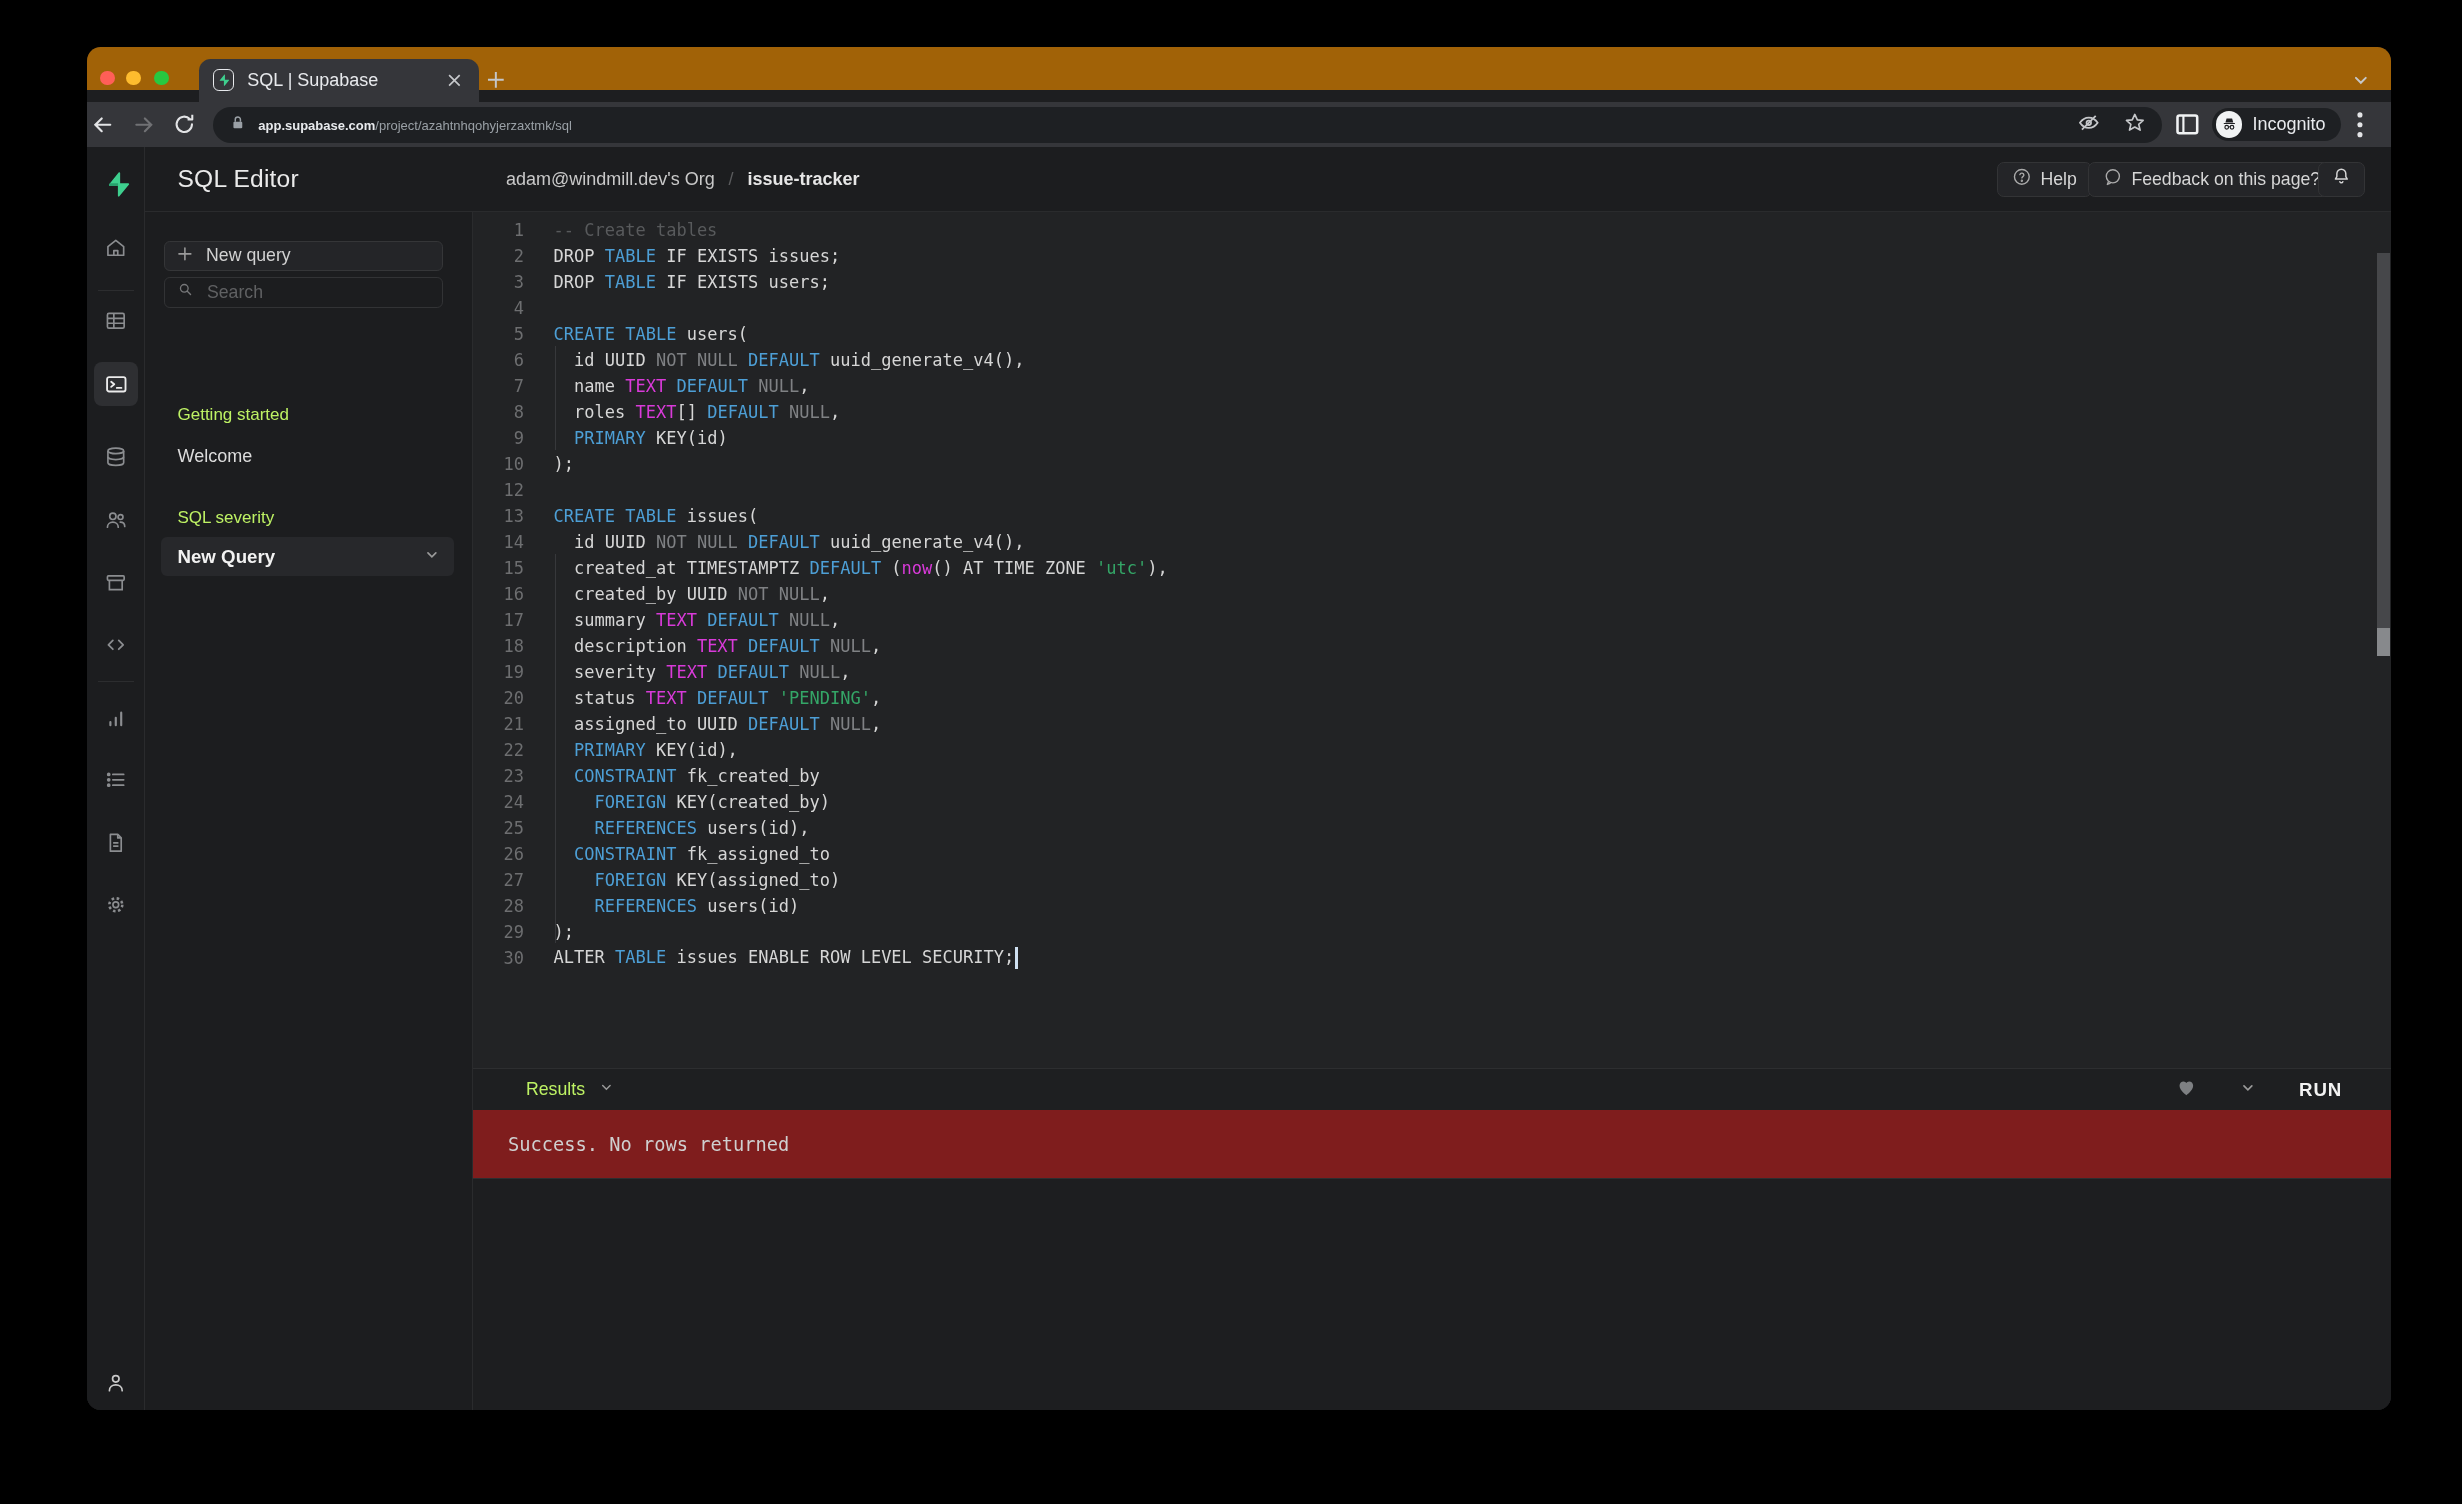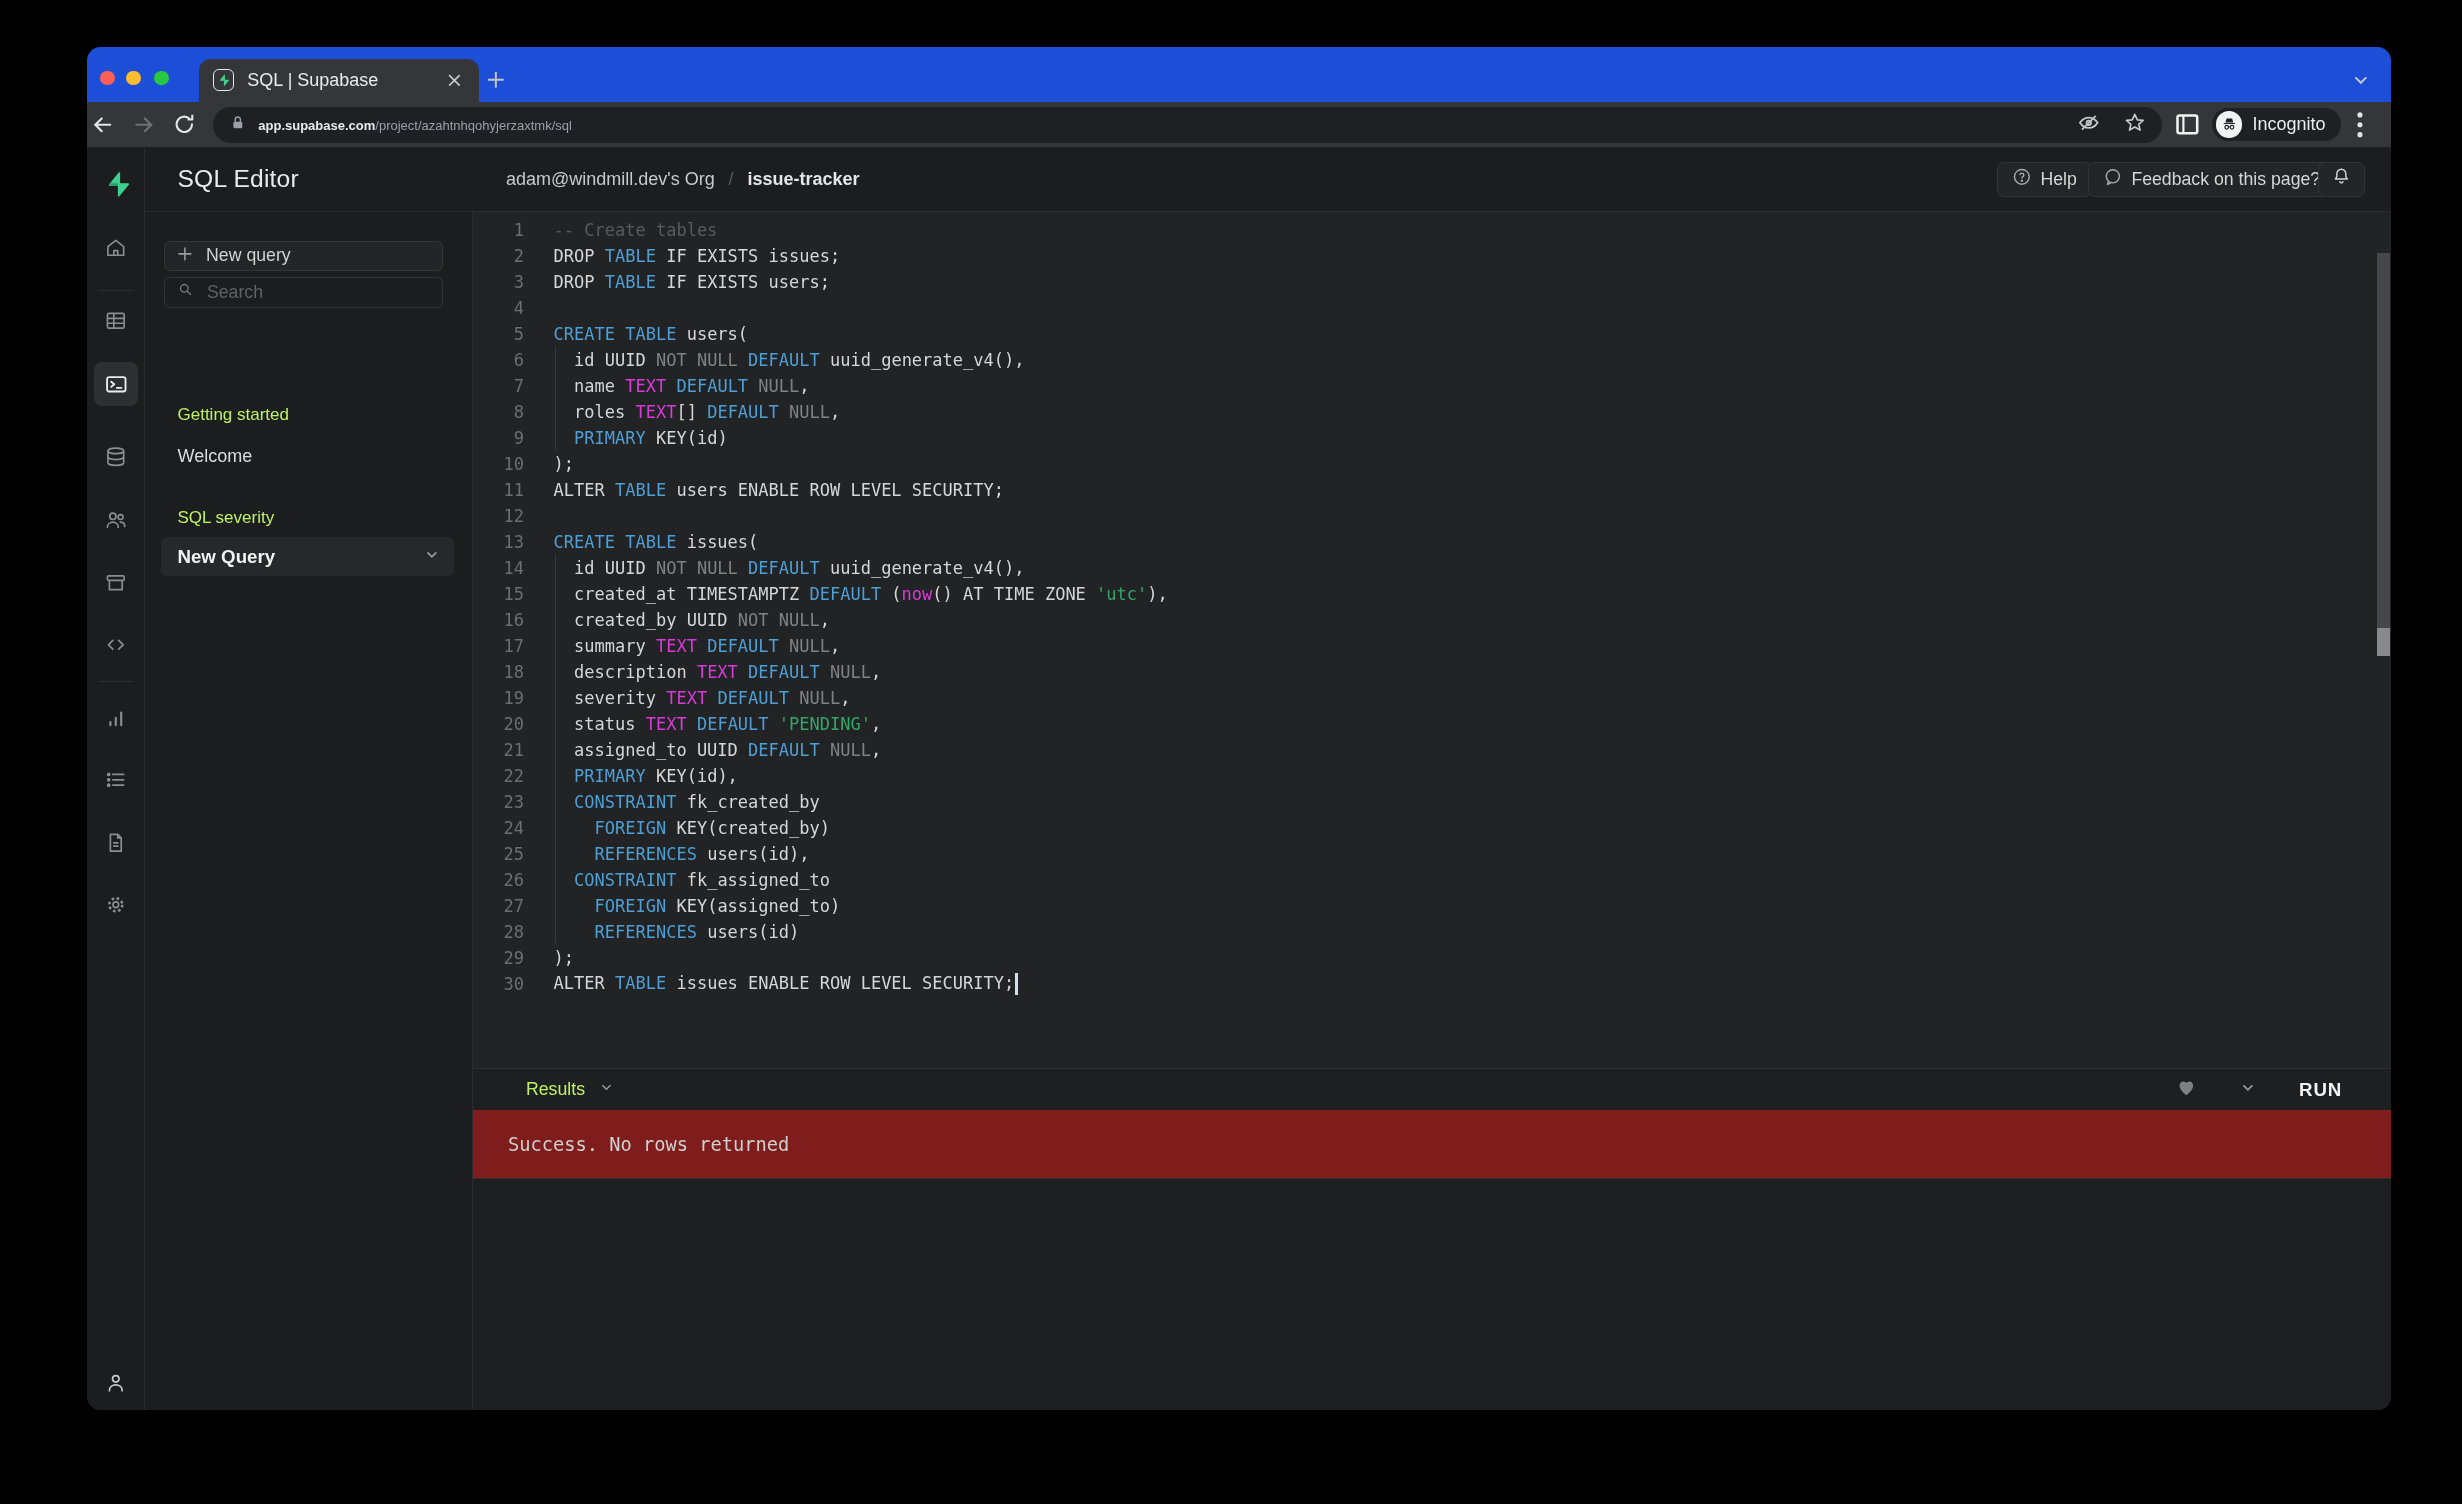--- a/index.html
+++ b/index.html
@@ -3,21 +3,21 @@
 <meta charset="utf-8">
 <style>
   html,body{margin:0;padding:0;background:#000;}
   *{box-sizing:border-box;}
   .screen{position:relative;width:2463px;height:1504px;background:#000;overflow:hidden;
           font-family:"Liberation Sans",sans-serif;-webkit-font-smoothing:antialiased;}
   .window{position:absolute;left:87px;top:47px;width:2304px;height:1363px;border-radius:13.8px;
           overflow:hidden;background:#1d1e20;}
 
   
-  .tabstrip{position:absolute;left:0;top:0;width:100%;height:55px;background:#1d4ed8;}
+  .tabstrip{position:absolute;left:0;top:0;width:100%;height:43px;background:#a16207;}
   .traffic{position:absolute;top:23.6px;width:14.8px;height:14.8px;border-radius:50%;}
   .t-red{left:12.8px;background:#ff5f57;}
   .t-yellow{left:39px;background:#febc2e;}
   .t-green{left:67px;background:#28c840;}
   .tab{position:absolute;left:112px;top:11.8px;width:280px;height:43px;background:#35363a;
        border-radius:11.8px 11.8px 0 0;display:flex;align-items:center;padding:0 13.8px;}
   .tab-favicon{width:21.7px;height:21.7px;border:1.6px solid #e8eaed;border-radius:5.9px;
        display:flex;align-items:center;justify-content:center;flex:none;}
   .tab-title{margin-left:12.8px;font-size:18px;color:#e8eaed;white-space:nowrap;overflow:hidden;flex:1;}
   .tab-close{margin-left:7.9px;flex:none;width:21.7px;height:21.7px;display:flex;align-items:center;justify-content:center;}
@@ -377,21 +377,20 @@
             <div class="cl"><span class="ln">1</span><span class="lc"><span class="tc">-- Create tables</span></span></div>
             <div class="cl"><span class="ln">2</span><span class="lc"><span class="tp">DROP </span><span class="tk">TABLE</span><span class="tp"> IF EXISTS issues;</span></span></div>
             <div class="cl"><span class="ln">3</span><span class="lc"><span class="tp">DROP </span><span class="tk">TABLE</span><span class="tp"> IF EXISTS users;</span></span></div>
             <div class="cl"><span class="ln">4</span><span class="lc"></span></div>
             <div class="cl"><span class="ln">5</span><span class="lc"><span class="tk">CREATE TABLE</span><span class="tp"> users(</span></span></div>
             <div class="cl"><span class="ln">6</span><span class="lc"><span class="tp">  id UUID </span><span class="tg">NOT NULL</span><span class="tp"> </span><span class="tk">DEFAULT</span><span class="tp"> uuid_generate_v4(),</span></span></div>
             <div class="cl"><span class="ln">7</span><span class="lc"><span class="tp">  name </span><span class="tt">TEXT</span><span class="tp"> </span><span class="tk">DEFAULT</span><span class="tp"> </span><span class="tg">NULL</span><span class="tp">,</span></span></div>
             <div class="cl"><span class="ln">8</span><span class="lc"><span class="tp">  roles </span><span class="tt">TEXT</span><span class="tp">[] </span><span class="tk">DEFAULT</span><span class="tp"> </span><span class="tg">NULL</span><span class="tp">,</span></span></div>
             <div class="cl"><span class="ln">9</span><span class="lc"><span class="tp">  </span><span class="tk">PRIMARY</span><span class="tp"> KEY(id)</span></span></div>
             <div class="cl"><span class="ln">10</span><span class="lc"><span class="tp">);</span></span></div>
-            <div class="cl"><span class="ln">11</span><span class="lc"><span class="tp">ALTER </span><span class="tk">TABLE</span><span class="tp"> users ENABLE ROW LEVEL SECURITY;</span></span></div>
             <div class="cl"><span class="ln">12</span><span class="lc"></span></div>
             <div class="cl"><span class="ln">13</span><span class="lc"><span class="tk">CREATE TABLE</span><span class="tp"> issues(</span></span></div>
             <div class="cl"><span class="ln">14</span><span class="lc"><span class="tp">  id UUID </span><span class="tg">NOT NULL</span><span class="tp"> </span><span class="tk">DEFAULT</span><span class="tp"> uuid_generate_v4(),</span></span></div>
             <div class="cl"><span class="ln">15</span><span class="lc"><span class="tp">  created_at TIMESTAMPTZ </span><span class="tk">DEFAULT</span><span class="tp"> (</span><span class="tt">now</span><span class="tp">() AT TIME ZONE </span><span class="ts">'utc'</span><span class="tp">),</span></span></div>
             <div class="cl"><span class="ln">16</span><span class="lc"><span class="tp">  created_by UUID </span><span class="tg">NOT NULL</span><span class="tp">,</span></span></div>
             <div class="cl"><span class="ln">17</span><span class="lc"><span class="tp">  summary </span><span class="tt">TEXT</span><span class="tp"> </span><span class="tk">DEFAULT</span><span class="tp"> </span><span class="tg">NULL</span><span class="tp">,</span></span></div>
             <div class="cl"><span class="ln">18</span><span class="lc"><span class="tp">  description </span><span class="tt">TEXT</span><span class="tp"> </span><span class="tk">DEFAULT</span><span class="tp"> </span><span class="tg">NULL</span><span class="tp">,</span></span></div>
             <div class="cl"><span class="ln">19</span><span class="lc"><span class="tp">  severity </span><span class="tt">TEXT</span><span class="tp"> </span><span class="tk">DEFAULT</span><span class="tp"> </span><span class="tg">NULL</span><span class="tp">,</span></span></div>
             <div class="cl"><span class="ln">20</span><span class="lc"><span class="tp">  status </span><span class="tt">TEXT</span><span class="tp"> </span><span class="tk">DEFAULT</span><span class="tp"> </span><span class="ts">'PENDING'</span><span class="tp">,</span></span></div>
             <div class="cl"><span class="ln">21</span><span class="lc"><span class="tp">  assigned_to UUID </span><span class="tk">DEFAULT</span><span class="tp"> </span><span class="tg">NULL</span><span class="tp">,</span></span></div>

